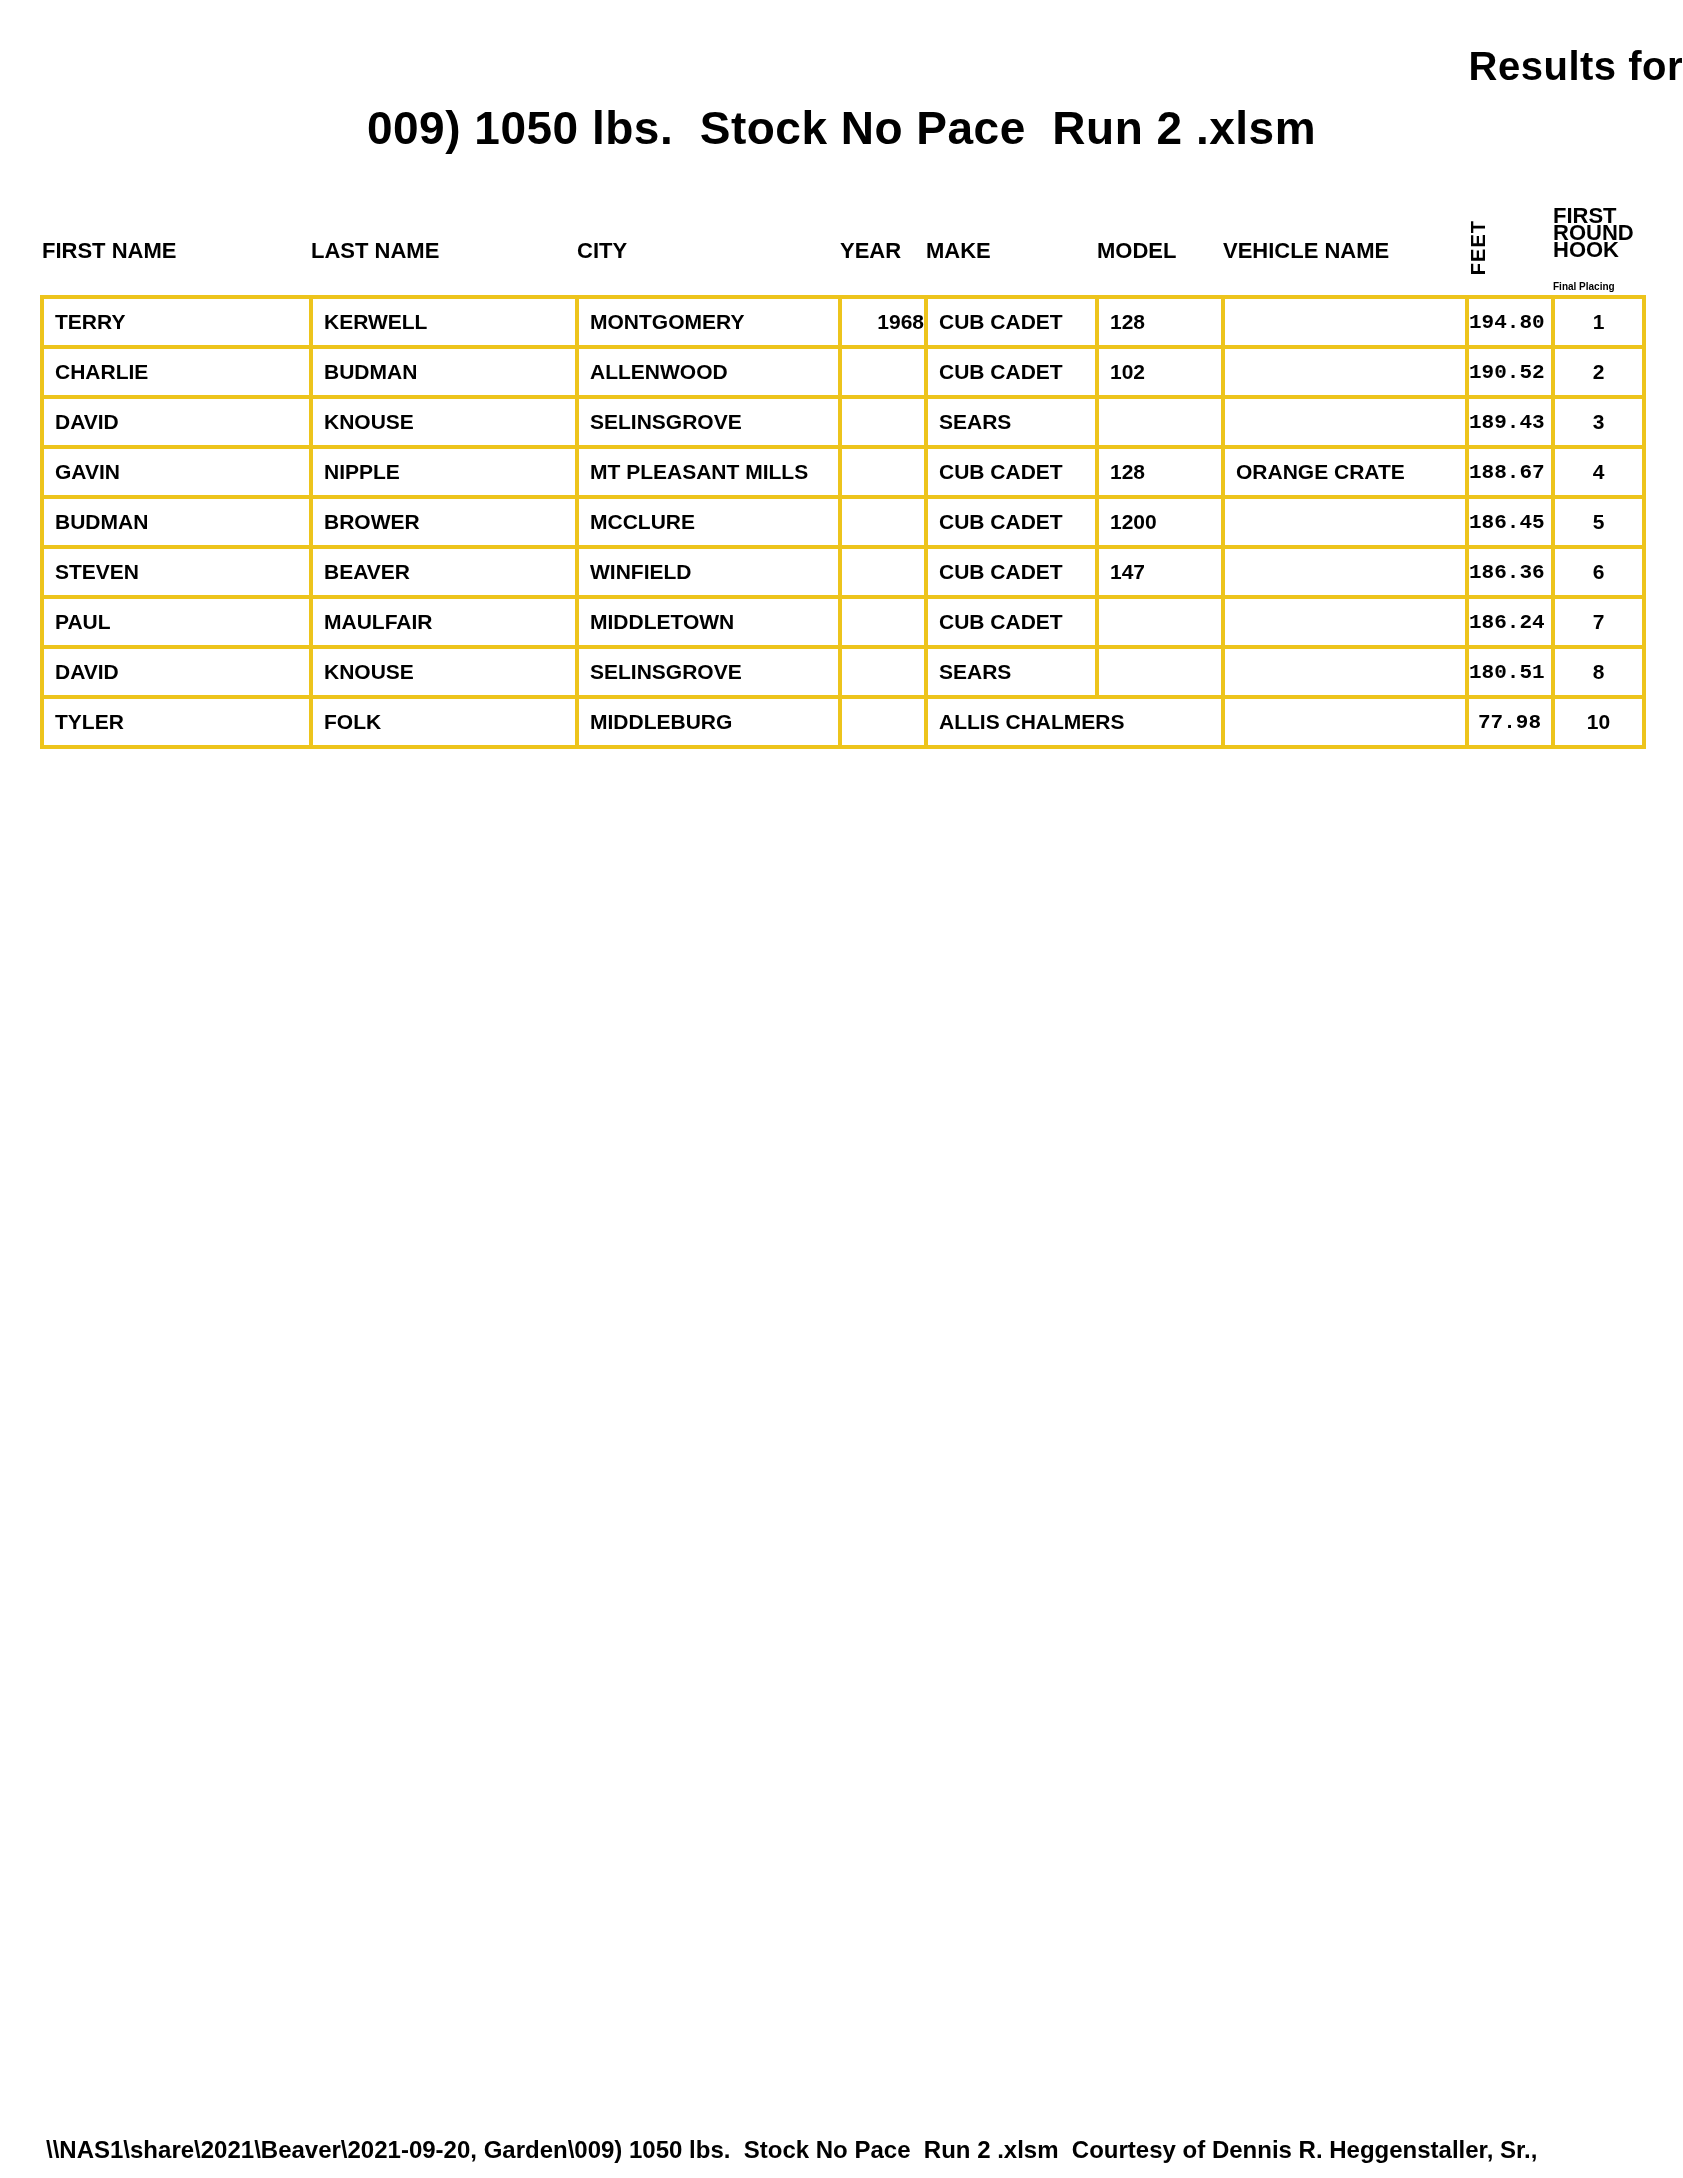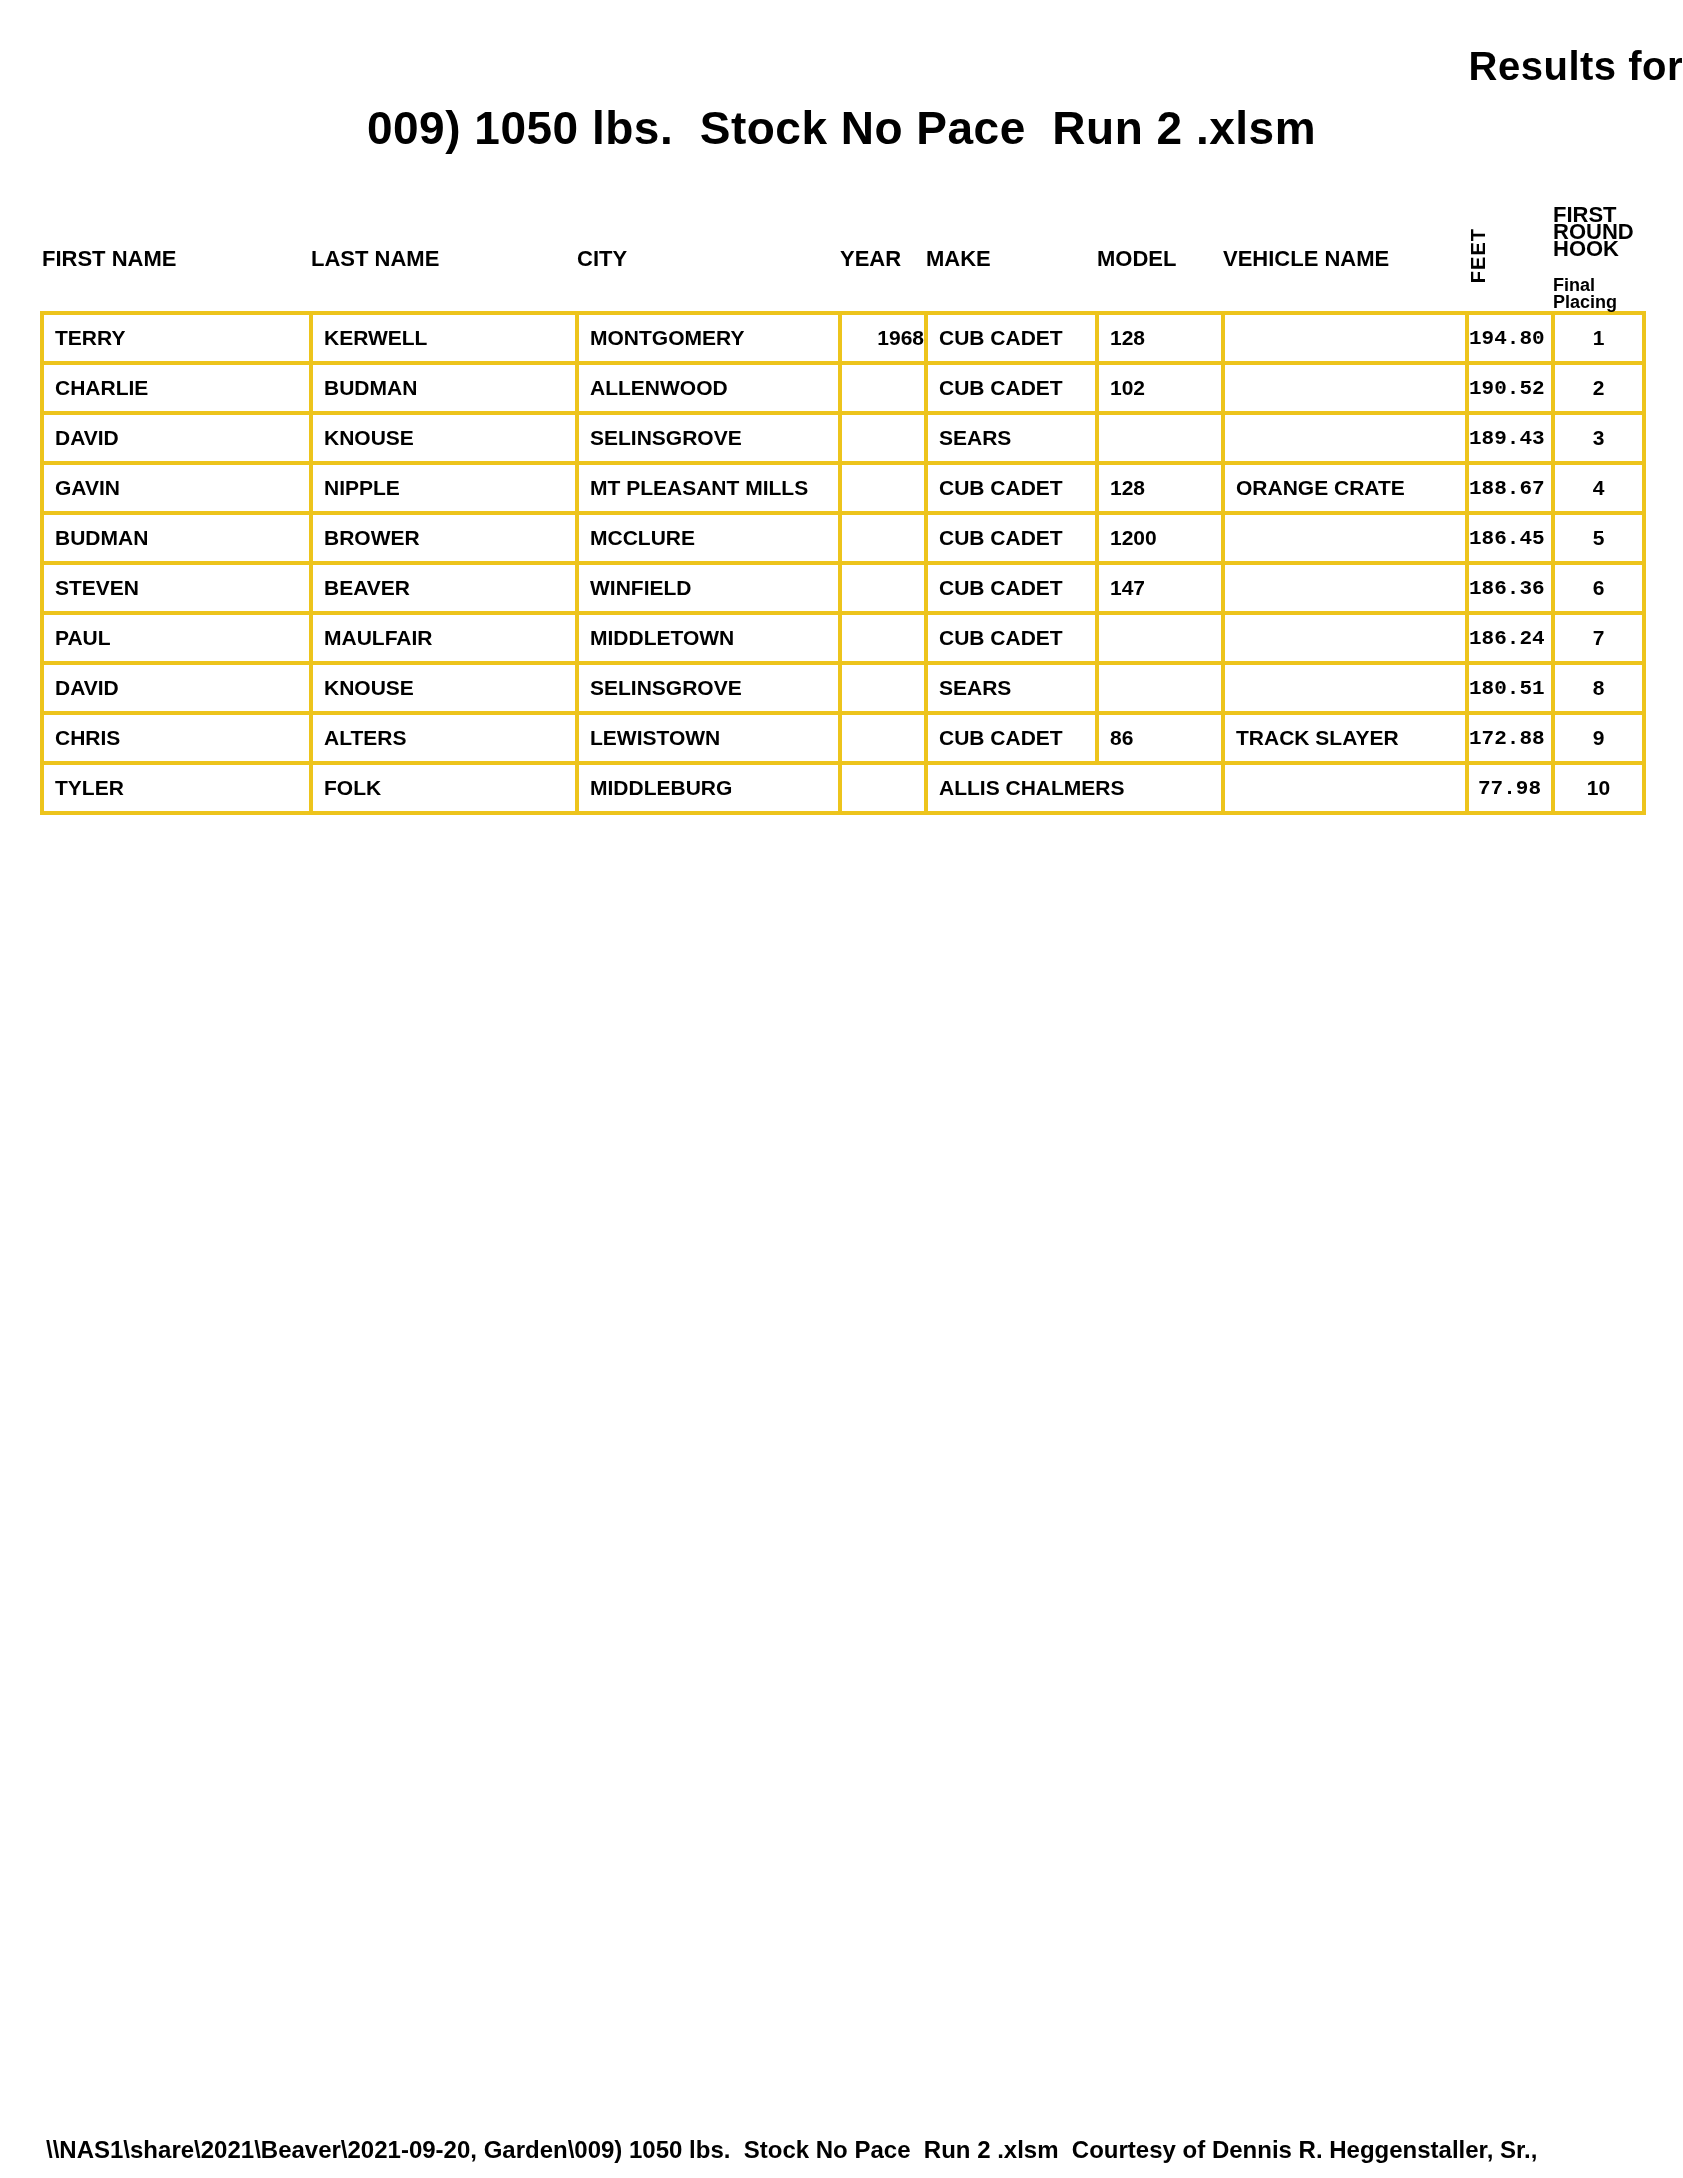--- a/index.html
+++ b/index.html
@@ -69,21 +69,21 @@
     font-weight: bold;
     letter-spacing: 1px;
   }
   th.h-hook {
     font-size: 13px;
     line-height: 17px;
     padding: 0 4px;
   }
   th.h-hook .hook-sub {
     display: block;
-    font-size: 18px;
+    font-size: 10px;
     margin-top: 20px;
   }
   .footer {
     position: absolute;
     left: 46px;
     top: 2035px;
     width: 1584px;
     font-size: 24px;
     font-weight: bold;
     line-height: 46px;
@@ -208,31 +208,20 @@
           <td class="c-last">KNOUSE</td>
           <td class="c-city">SELINSGROVE</td>
           <td class="c-year"></td>
           <td class="c-make">SEARS</td>
           <td class="c-model"></td>
           <td class="c-veh"></td>
           <td class="c-feet">180.51</td>
           <td class="c-place">8</td>
         </tr>
         <tr>
-          <td class="c-first">CHRIS</td>
-          <td class="c-last">ALTERS</td>
-          <td class="c-city">LEWISTOWN</td>
-          <td class="c-year"></td>
-          <td class="c-make">CUB CADET</td>
-          <td class="c-model">86</td>
-          <td class="c-veh">TRACK SLAYER</td>
-          <td class="c-feet">172.88</td>
-          <td class="c-place">9</td>
-        </tr>
-        <tr>
           <td class="c-first">TYLER</td>
           <td class="c-last">FOLK</td>
           <td class="c-city">MIDDLEBURG</td>
           <td class="c-year"></td>
           <td class="c-make" colspan="2">ALLIS CHALMERS</td>
           <td class="c-veh"></td>
           <td class="c-feet">77.98</td>
           <td class="c-place">10</td>
         </tr>
       </tbody>

